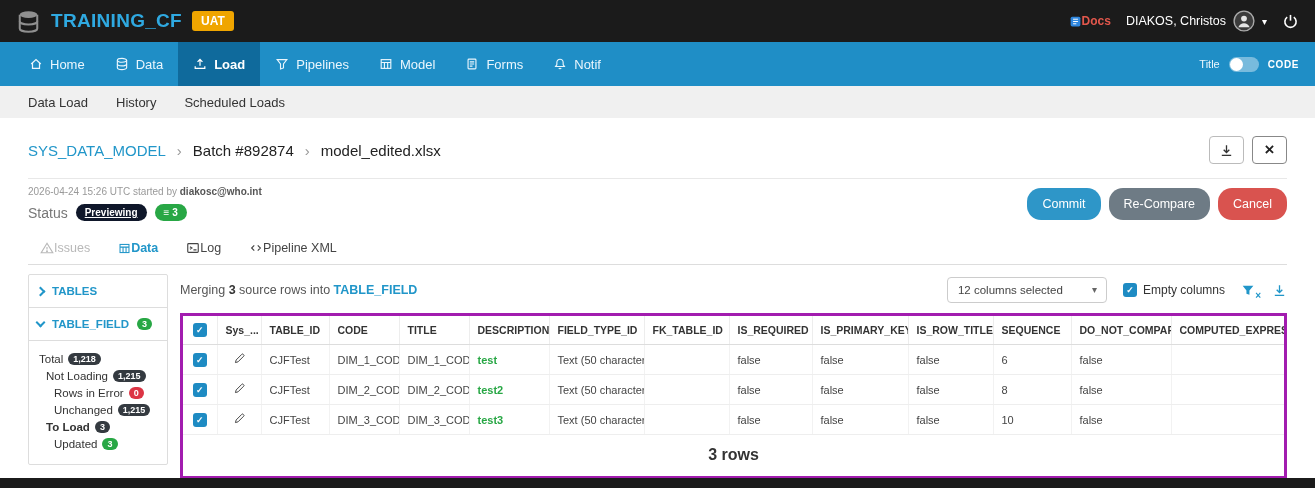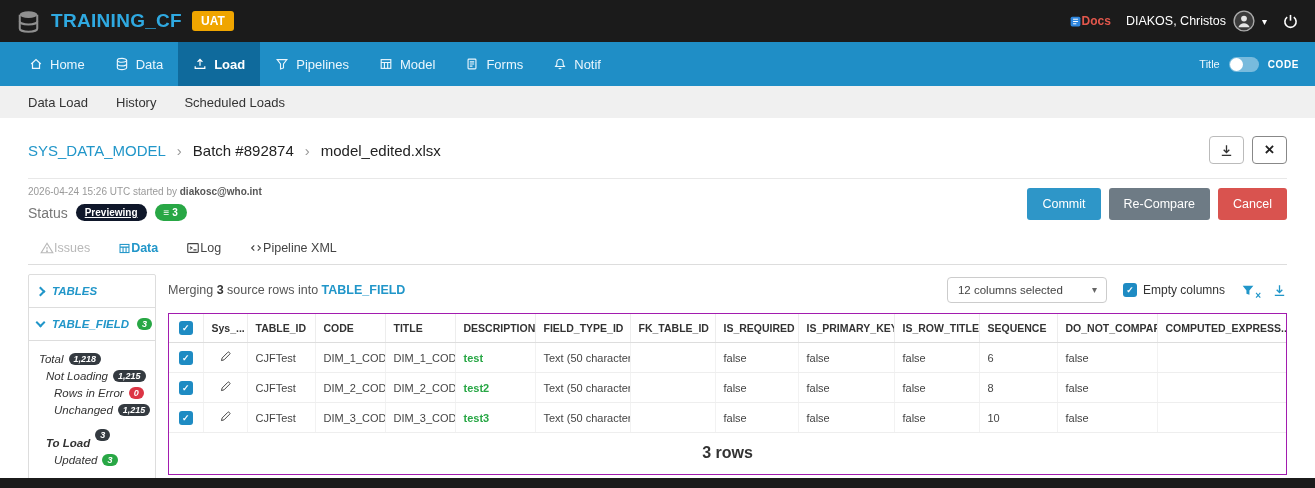--- a/index.html
+++ b/index.html
@@ -50,62 +50,62 @@
   .meta-status-row { display:flex; align-items:center; padding:7px 0 9px; }
   .meta-text { font-size:10px; color:#999; }
   .meta-text b { color:#555; }
   .status-line { display:flex; align-items:center; gap:8px; margin-top:7px; }
   .status-label { font-size:14px; color:#777; }
   .badge-pill { font-size:10px; color:#fff; padding:3px 9px; border-radius:10px; font-weight:bold; }
   .badge-teal { background:#0f172a;text-decoration:underline; }
   .badge-green-pill { background:#28a745; }
   .badge-green-pill .bars::after { content:"≡ "; font-weight:bold; }
   .ms-actions { margin-left:auto; display:flex; gap:8px; }
-  .btn { border:none; border-radius:3px; color:#fff; font-size:12.5px; padding:9px 15px; cursor:pointer; font-family:inherit; }
+  .btn { border:none; border-radius:14px; color:#fff; font-size:12.5px; padding:9px 15px; cursor:pointer; font-family:inherit; }
   .btn-commit { background:#2e96c8; }
   .btn-gray { background:#6e7b85; }
   .btn-red { background:#d9534f; }
 
   .tabs-row { display:flex; gap:4px; border-bottom:1px solid #ddd; margin-top:2px; }
   .tab { display:flex; align-items:center; padding:9px 12px; font-size:12.5px; color:#444; cursor:pointer; }
   .tab.disabled { color:#b8b8b8; }
   .tab.active { color:#2196c9; font-weight:bold; }
 
   .main-row { display:flex; align-items:flex-start; gap:12px; padding-top:9px; flex:1; min-height:0; }
 
   
-  .side-panel { width:128px; flex:none; border:1px solid #ddd; border-radius:2px; background:#fff;font-style:italic; }
+  .side-panel { width:140px; flex:none; border:1px solid #ddd; border-radius:2px; background:#fff; }
   .sp-header { display:flex; align-items:center; gap:8px; padding:10px 8px; border-bottom:1px solid #ddd; color:#2196c9; font-weight:bold; font-size:11.5px; cursor:pointer; }
   .chev { width:7px; height:7px; border-right:2px solid #2196c9; border-bottom:2px solid #2196c9; display:inline-block; flex:none; }
   .chev.right { transform:rotate(-45deg); }
   .chev.down  { transform:rotate(45deg); margin-top:-3px; }
   .badge-sm { font-size:9px; color:#fff; padding:1px 5px; border-radius:7px; font-weight:bold; }
   .bg-dark { background:#343a40; } .bg-red { background:#dc3545; } .bg-green { background:#28a745; }
   .sp-stats { padding:9px 4px 12px; font-size:11.5px; color:#333; }
   .stat { display:flex; align-items:center; gap:5px; padding:2.5px 4px; cursor:pointer; white-space:nowrap; }
   .stat.i0 { padding-left:6px; } .stat.i1 { padding-left:13px; } .stat.i2 { padding-left:21px; }
-  .stat.bold .stat-label { font-weight:bold;margin-top:16px; }
+  .stat.bold .stat-label { font-weight:bold; }
 
   
   .table-area { flex:1; min-width:0; }
   .merge-bar { display:flex; align-items:center; padding:3px 0 10px; }
   .merge-text { font-size:12.5px; color:#555; }
   .merge-text b { color:#333; }
   .tbl-link { color:#2196c9; font-weight:bold; cursor:pointer; }
   .merge-controls { margin-left:auto; display:flex; align-items:center; gap:16px; }
   .select { position:relative; border:1px solid #ccc; border-radius:4px; background:#fff; font-size:11.5px; color:#444; padding:6px 28px 6px 10px; min-width:160px; cursor:pointer; }
   .select::after { content:"▾"; position:absolute; right:9px; top:6px; color:#666; font-size:10px; }
   .check-label { display:flex; align-items:center; gap:6px; font-size:12px; color:#333; cursor:pointer; }
   .cb { width:14px; height:14px; background:#1e8bc3; border-radius:3px; display:inline-flex; align-items:center; justify-content:center; flex:none; cursor:pointer; }
   .cb::after { content:"✓"; color:#fff; font-size:9px; font-weight:bold; }
   .filter-ic { position:relative; color:#2196c9; cursor:pointer; }
   .filter-x::after { content:"×"; position:absolute; right:-5px; bottom:-3px; font-size:10px; font-weight:bold; color:#2196c9; }
   .dl-ic { color:#2196c9; cursor:pointer; }
 
-  .grid-wrap { border:1px solid #a21caf; background:#fff; }
+  .grid-wrap { border:3px solid #a21caf; background:#fff; }
   table.grid { width:100%; border-collapse:collapse; table-layout:fixed; }
   .grid th { font-size:10.5px; color:#333; text-align:left; padding:8px 8px; border-bottom:1px solid #ddd; border-right:1px solid #ededed; white-space:nowrap; overflow:hidden; font-weight:bold; background:#fff; }
   .grid td { font-size:11px; color:#444; padding:7px 8px; border-bottom:1px solid #eee; border-right:1px solid #f2f2f2; white-space:nowrap; overflow:hidden; }
   .grid th:last-child, .grid td:last-child { border-right:none; }
   .grid tbody td:nth-child(6) { color:#28a745; font-weight:bold; }
   .cell-cb, .grid th.cell-cb { text-align:center; padding:6px 4px; }
   .cell-edit { text-align:center; cursor:pointer; }
   .grid-footer { text-align:center; font-size:16px; font-weight:bold; color:#333; padding:11px 0 12px; }
 
   .bottombar { height:10px; background:#1b1b1b; flex:none; }

